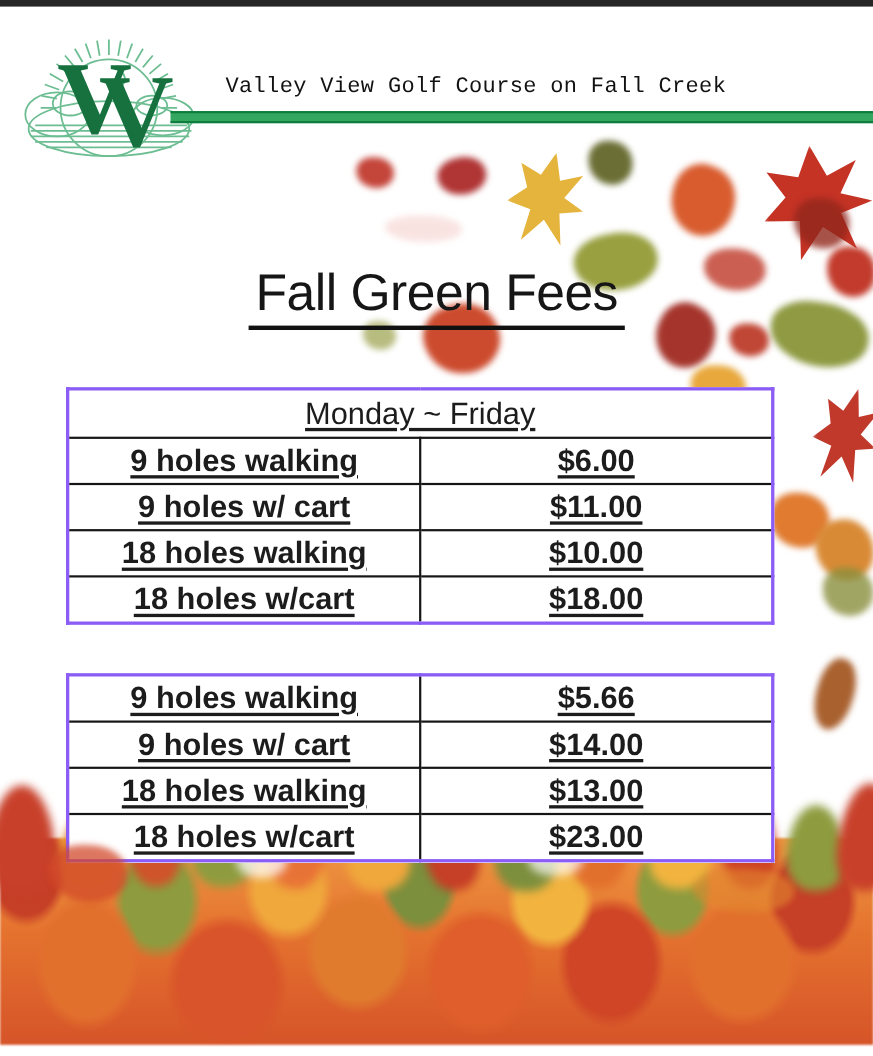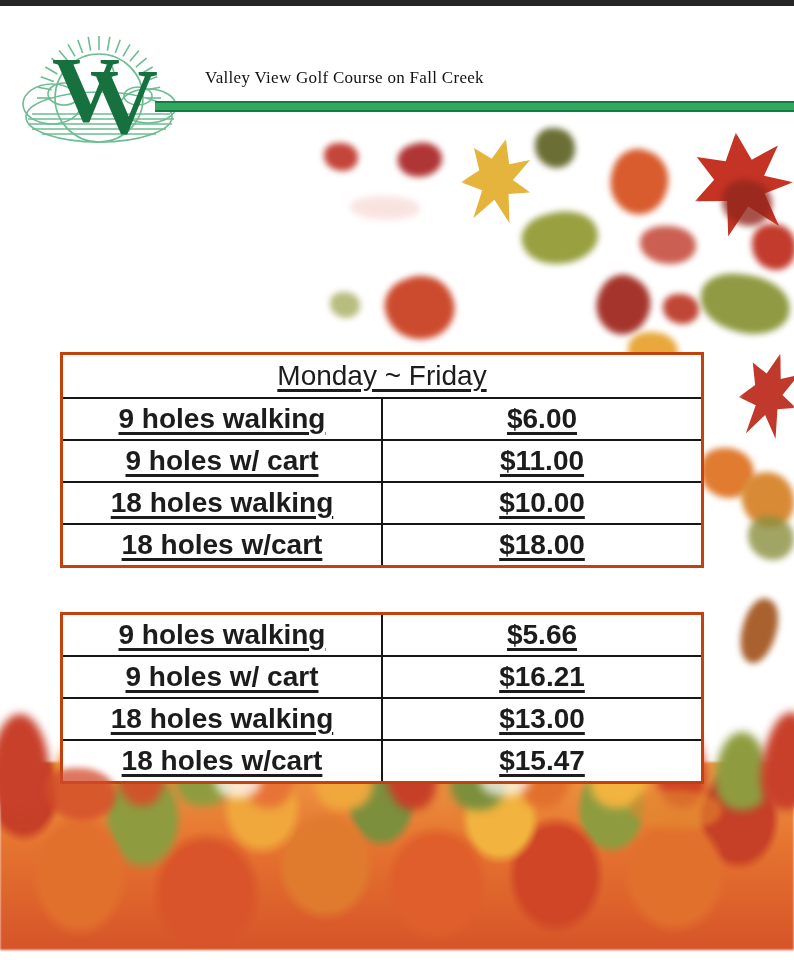--- a/index.html
+++ b/index.html
@@ -7,39 +7,39 @@
     position:relative; width:794px; height:960px; margin:0 auto;
     background:#ffffff; overflow:hidden;
     font-family:"Liberation Sans", sans-serif; color:#1a1a1a;
   }
   .topbar{position:absolute;left:0;top:0;width:794px;height:6px;background:#262626;z-index:6;}
 
   
   .logo{position:absolute;left:14px;top:20px;width:172px;height:124px;z-index:3;}
   .brand{
     position:absolute;left:205px;top:68px;z-index:3;
-    font-family:Liberation Serif, serif; font-size:17px; color:#121212; letter-spacing:.3px;
+    font-family:Liberation Mono, monospace; font-size:20px; color:#121212; letter-spacing:.3px;
   }
   .green-rule{
     position:absolute;left:155px;top:101px;width:639px;height:7px;z-index:3;
     background:#33a65f;border-top:2px solid #0e7d3e;border-bottom:2px solid #0e7d3e;
   }
 
   
   .title-wrap{position:absolute;left:0;top:238px;width:794px;text-align:center;z-index:3;}
   .title-wrap span{
     display:inline-block;font-size:47px;letter-spacing:-.5px;color:#161616;
     border-bottom:4px solid #111;padding:0 6px 3px 6px;
   }
 
   
   table.fees{
     position:absolute;left:60px;width:644px;z-index:3;
     border-collapse:collapse;table-layout:fixed;background:#fff;
-    border:3px solid #c2410c;
+    border:3px solid #8b5cf6;
   }
   table.fees th, table.fees td{
     border:2px solid #161616;text-align:center;vertical-align:middle;
     font-weight:normal;font-size:28px;color:#1c1c1c;padding:0;
   }
   table.fees th{height:42px;}
   table.fees td{height:40px;font-weight:bold;}
   .u{text-decoration:underline;text-decoration-thickness:3px;text-underline-offset:4px;}
   #table-weekday{top:352px;}
   #table-weekend{top:612px;}
@@ -122,20 +122,23 @@
     </g>
     <g font-family="'Liberation Serif', serif" font-weight="bold" fill="#17713f">
       <text x="38" y="101" font-size="94">V</text>
       <text x="76" y="113" font-size="94">V</text>
     </g>
   </svg>
 
   <div class="brand">Valley View Golf Course on Fall Creek</div>
   <div class="green-rule"></div>
 
+  <div class="title-wrap">
+    <span>Fall Green Fees</span>
+  </div>
 
   <div class="leaf" style="left:324px;top:143px;width:34px;height:28px;background:#c4453a;"></div>
   <div class="leaf" style="left:398px;top:143px;width:44px;height:34px;background:#b03535;transform:rotate(-15deg);"></div>
   <div class="leaf maple" style="left:462px;top:138px;width:70px;height:86px;background:#e5b43c;transform:rotate(12deg);"></div>
   <div class="leaf" style="left:535px;top:128px;width:40px;height:40px;background:#6b6f35;"></div>
   <div class="leaf" style="left:610px;top:150px;width:58px;height:64px;background:#d85c2e;transform:rotate(20deg);"></div>
   <div class="leaf maple" style="left:693px;top:132px;width:100px;height:104px;background:#c53325;transform:rotate(-8deg);"></div>
   <div class="leaf" style="left:722px;top:180px;width:50px;height:46px;background:#92271c;opacity:.8;"></div>
   <div class="leaf" style="left:522px;top:212px;width:76px;height:52px;background:#98a040;transform:rotate(-12deg);"></div>
   <div class="leaf" style="left:640px;top:226px;width:56px;height:38px;background:#c24434;opacity:.85;"></div>
@@ -178,29 +181,29 @@
     </table>
 
   <table class="fees" id="table-weekend">
     <tbody>
     <tr>
       <td><span class="u">9 holes walking</span></td>
       <td><span class="u">$5.66</span></td>
         </tr>
     <tr>
       <td><span class="u">9 holes w/ cart</span></td>
-      <td><span class="u">$16.21</span></td>
+      <td><span class="u">$14.00</span></td>
         </tr>
     <tr>
       <td><span class="u">18 holes walking</span></td>
       <td><span class="u">$13.00</span></td>
         </tr>
     <tr>
       <td><span class="u">18 holes w/cart</span></td>
-      <td><span class="u">$15.47</span></td>
+      <td><span class="u">$23.00</span></td>
         </tr>
   </tbody>
     </table>
 
   <div class="leaf-band">
     <div class="spike" style="left:-10px;top:-48px;width:60px;height:100px;background:#c8402a;"></div>
     <div class="spike" style="left:55px;top:-30px;width:54px;height:80px;background:#e2882f;transform:rotate(8deg);"></div>
     <div class="spike" style="left:115px;top:-52px;width:48px;height:96px;background:#d0542a;transform:rotate(-6deg);"></div>
     <div class="spike" style="left:175px;top:-26px;width:56px;height:70px;background:#8e9c3f;"></div>
     <div class="spike" style="left:245px;top:-44px;width:52px;height:90px;background:#e87336;transform:rotate(6deg);"></div>

